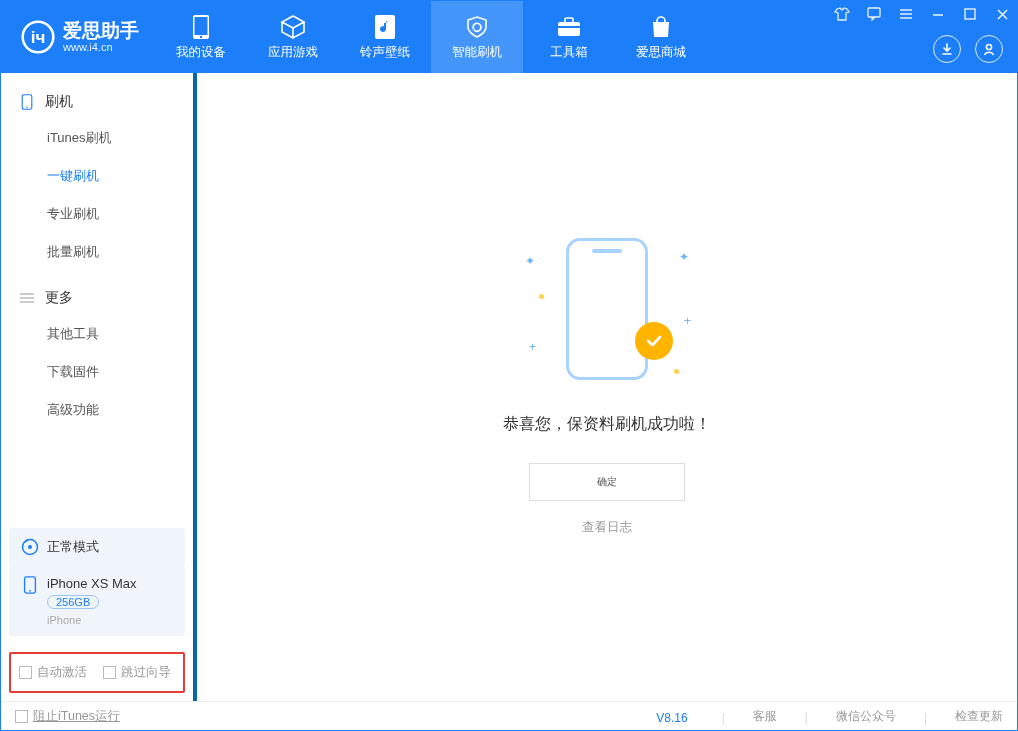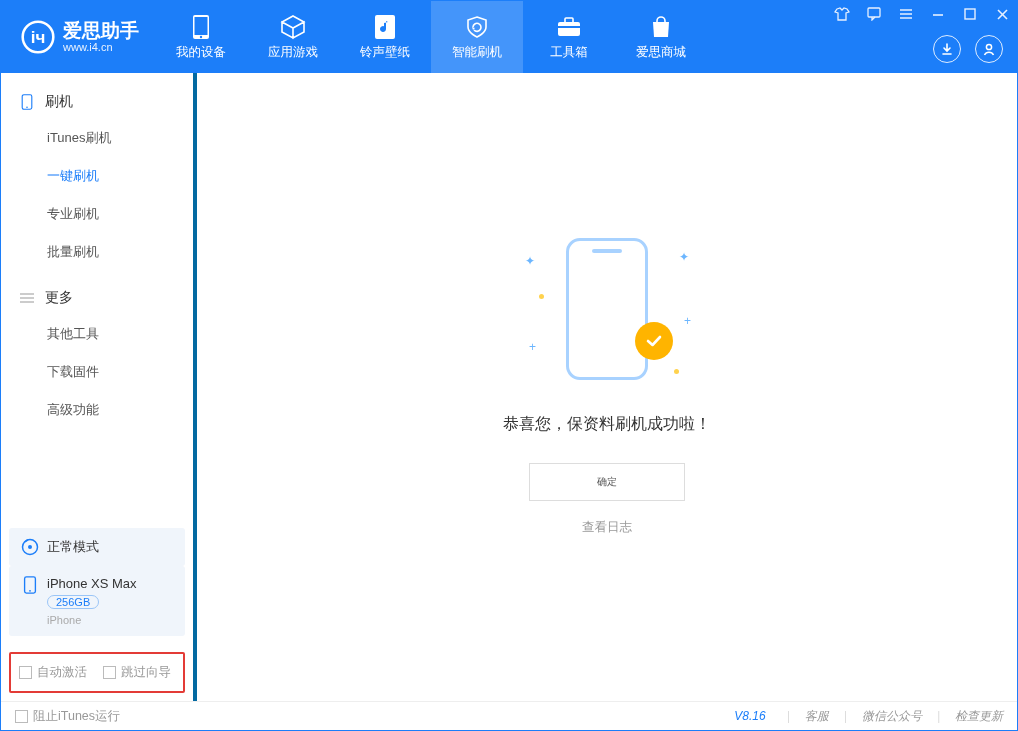--- a/index.html
+++ b/index.html
@@ -55,22 +55,22 @@
 .s1{left:-22px; top:16px;} .s2{right:-22px; top:12px;} .s3{left:-18px; bottom:34px;} .s4{right:-24px; bottom:60px;}
 .dot{position:absolute;width:5px;height:5px;border-radius:50%; background:#ffd24d;}
 .d1{left:-8px; top:56px;} .d2{right:-12px; bottom:14px;}
 
 .success-text { font-size:16px; color:#333; margin-bottom:28px; }
 .ok-btn { width:156px; height:38px; border:1px solid #ddd; background:#fff; font-size:10px; color:#555; cursor:pointer; margin-bottom:18px;}
 .log-link{ font-size:12.5px; color:#999; cursor:pointer;}
 
 
 .statusbar { height:29px; border-top:1px solid #eee; display:flex; align-items:center; padding:0 14px; font-size:12px; color:#999;}
-.sb-left{ display:flex; align-items:center;}
-.sb-right{ margin-left:auto; display:flex; align-items:center; gap:15px;font-style:italic;}
+.sb-left{ display:flex; align-items:center;text-decoration:underline;}
+.sb-right{ margin-left:auto; display:flex; align-items:flex-end; gap:28px;}
 .sb-link{ color:#999; cursor:pointer;}
 .sb-ver{ color:#1c7ef9; margin-right:6px;}
 .sb-div{ color:#ddd;}
 </style>
 </head>
 <body>
 
 <div class="window">
 
   <div class="header">

